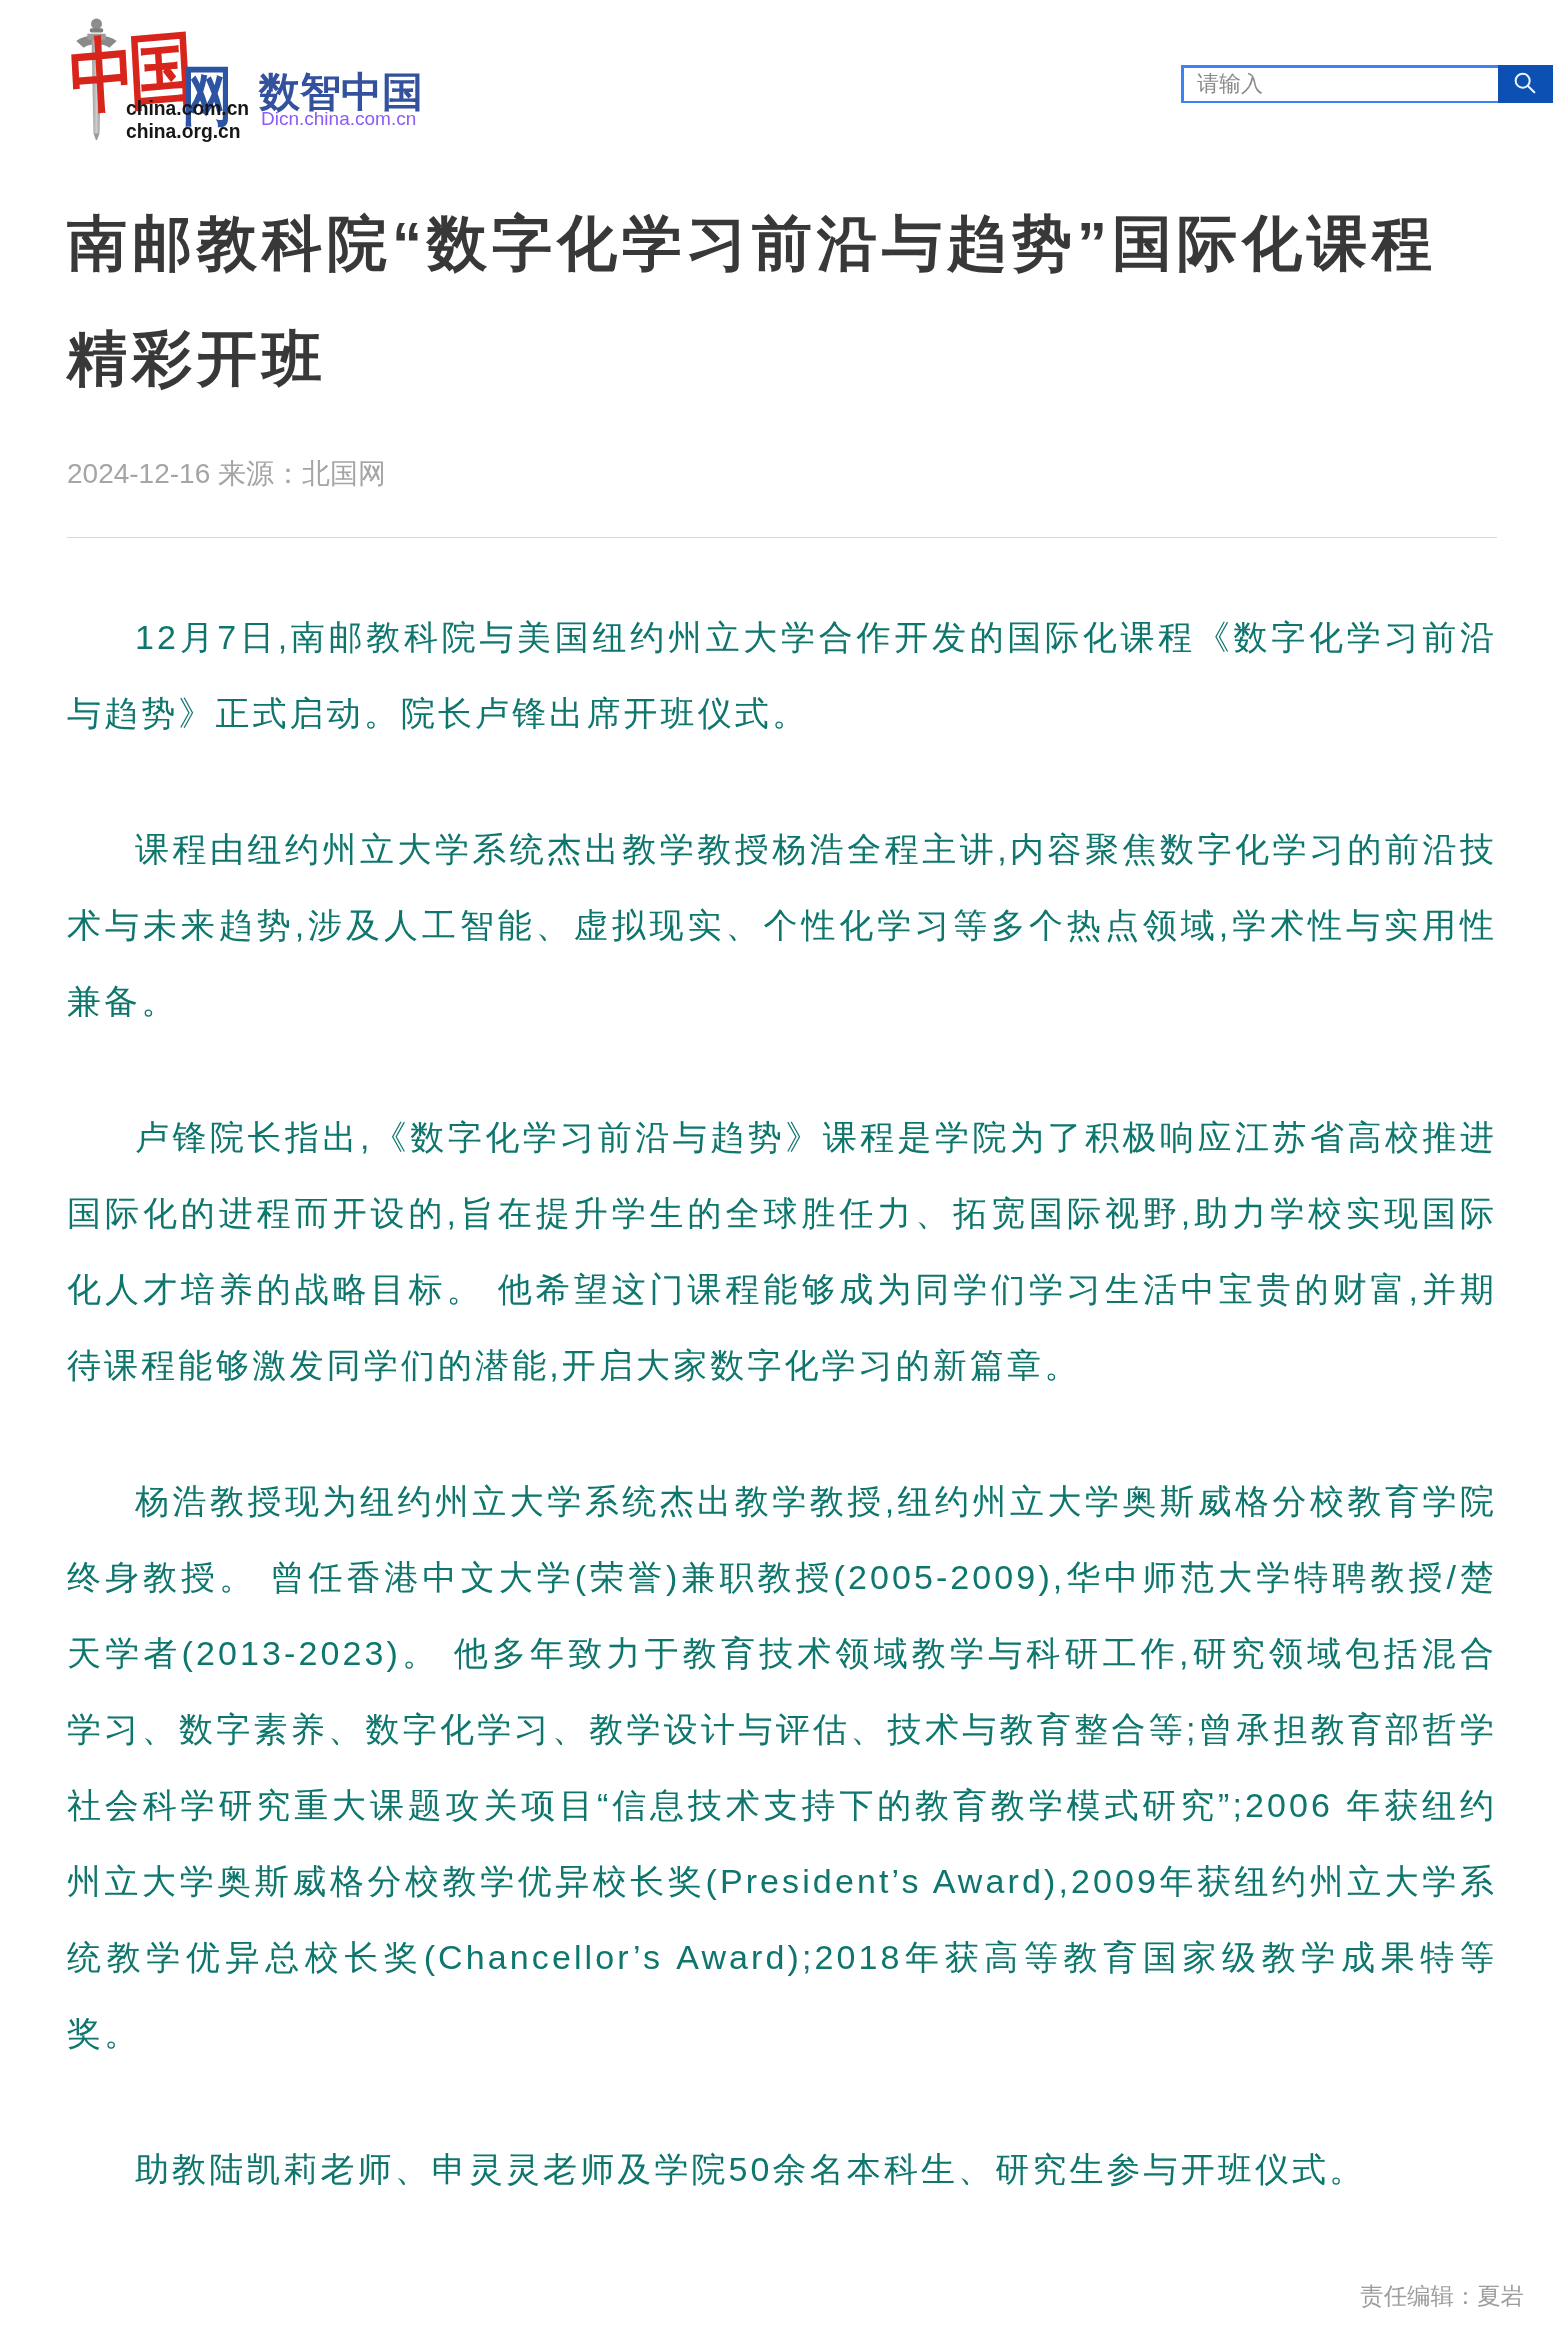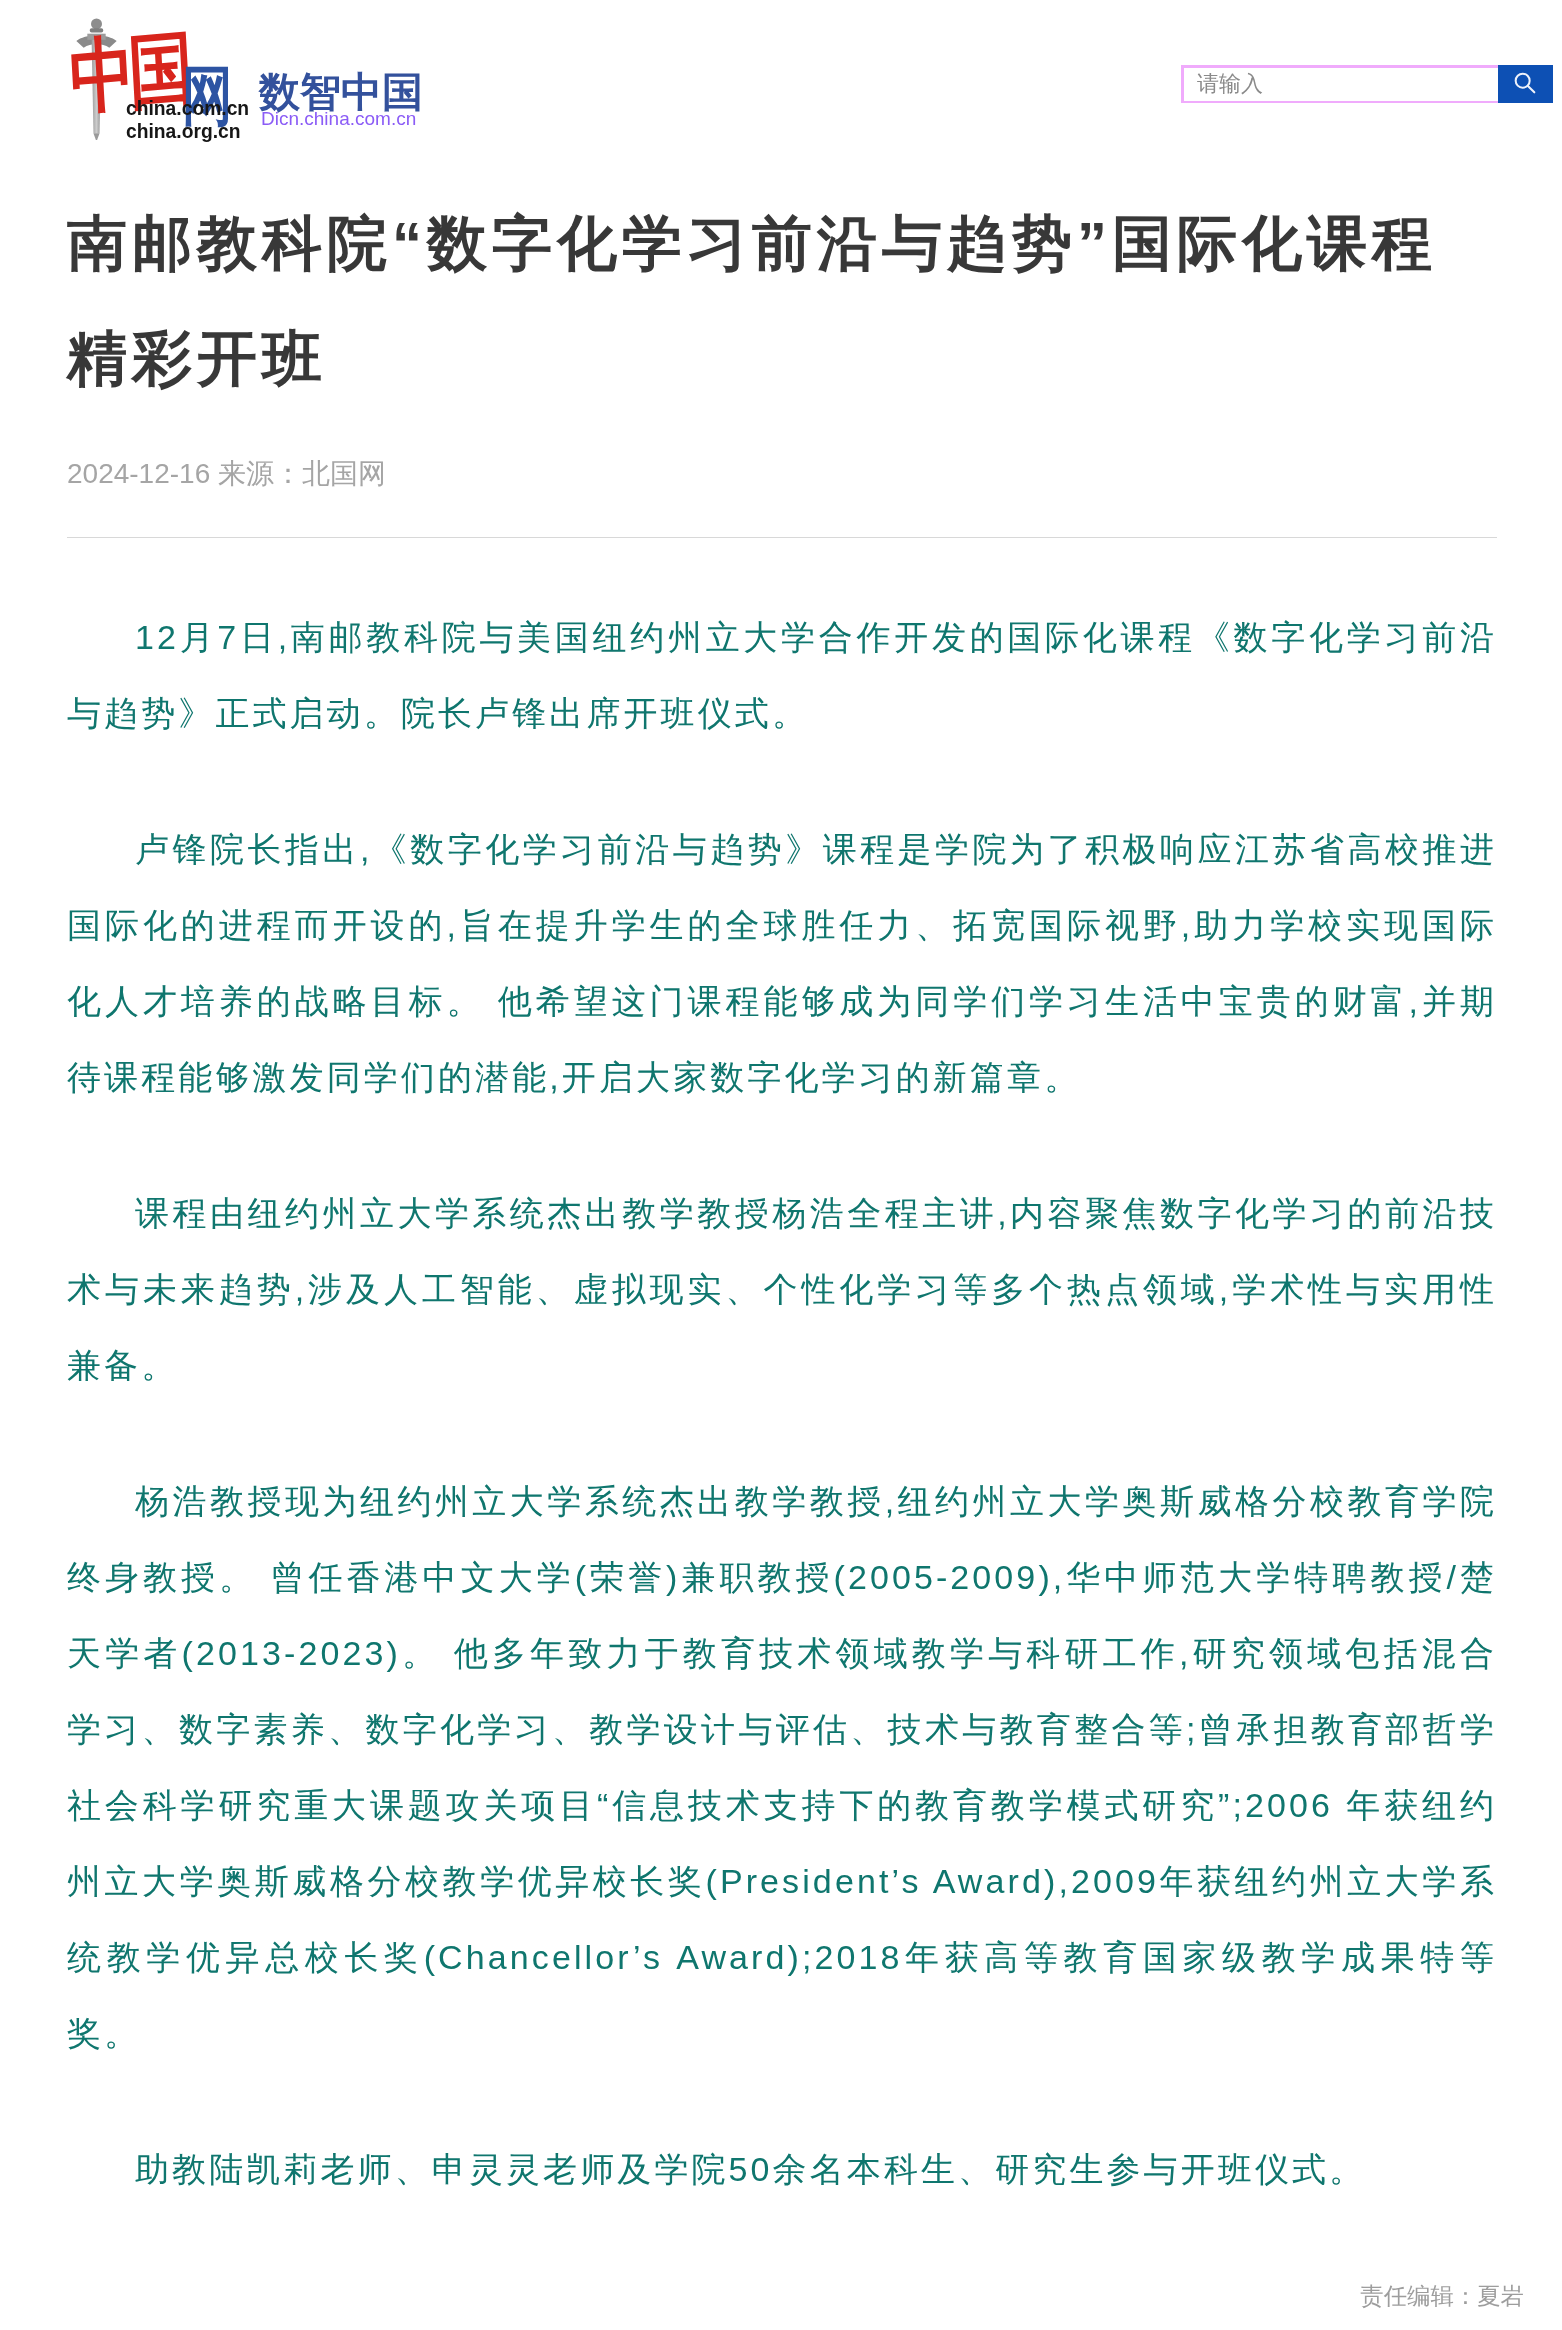--- a/index.html
+++ b/index.html
@@ -26,21 +26,21 @@
   }
   .channel-name {
     position:absolute; left:259px; top:65px; font-size:41px; font-weight:bold;
     color:#33519c; white-space:nowrap;
   }
   .channel-domain {
     position:absolute; left:261px; top:108px; font-size:19px; color:#8b5cf6; white-space:nowrap;text-align:center;
   }
   .search-box {
     position:absolute; left:1181px; top:65px; width:372px; height:38px;
-    background:#f0abfc; display:flex; box-sizing:border-box;
+    background:#3b82f6; display:flex; box-sizing:border-box;
   }
   .search-input {
     margin:2.5px 0 2.5px 2.5px; width:314px; height:33px; border:none; outline:none;
     padding:0 6.2px 0 13.5px; font-size:22px; color:#555555; box-sizing:border-box;
     font-family:"Liberation Sans", sans-serif;
   }
   .search-input::placeholder { color:#8a8a8a; }
   .search-btn {
     flex:1; background:#0d50b4; border:none; display:flex;
     align-items:center; justify-content:center; cursor:pointer; padding:0;
@@ -118,21 +118,21 @@
 
   <div class="meta">
     <span>2024-12-16</span>
     <span class="meta-source">来源：北国网</span>
   </div>
 
   <hr class="divider">
 
   <div class="body-text">
     <p>12月7日,南邮教科院与美国纽约州立大学合作开发的国际化课程《数字化学习前沿与趋势》正式启动。院长卢锋出席开班仪式。</p>
+    <p>课程由纽约州立大学系统杰出教学教授杨浩全程主讲,内容聚焦数字化学习的前沿技术与未来趋势,涉及人工智能、虚拟现实、个性化学习等多个热点领域,学术性与实用性兼备。</p>
     <p>卢锋院长指出,《数字化学习前沿与趋势》课程是学院为了积极响应江苏省高校推进国际化的进程而开设的,旨在提升学生的全球胜任力、拓宽国际视野,助力学校实现国际化人才培养的战略目标。 他希望这门课程能够成为同学们学习生活中宝贵的财富,并期待课程能够激发同学们的潜能,开启大家数字化学习的新篇章。</p>
-    <p>课程由纽约州立大学系统杰出教学教授杨浩全程主讲,内容聚焦数字化学习的前沿技术与未来趋势,涉及人工智能、虚拟现实、个性化学习等多个热点领域,学术性与实用性兼备。</p>
     <p>杨浩教授现为纽约州立大学系统杰出教学教授,纽约州立大学奥斯威格分校教育学院终身教授。 曾任香港中文大学(荣誉)兼职教授(2005-2009),华中师范大学特聘教授/楚天学者(2013-2023)。 他多年致力于教育技术领域教学与科研工作,研究领域包括混合学习、数字素养、数字化学习、教学设计与评估、技术与教育整合等;曾承担教育部哲学社会科学研究重大课题攻关项目“信息技术支持下的教育教学模式研究”;2006 年获纽约州立大学奥斯威格分校教学优异校长奖(President’s Award),2009年获纽约州立大学系统教学优异总校长奖(Chancellor’s Award);2018年获高等教育国家级教学成果特等奖。</p>
     <p>助教陆凯莉老师、申灵灵老师及学院50余名本科生、研究生参与开班仪式。</p>
   </div>
 </div>
 
 <div class="footer">责任编辑：夏岩</div>
 
 
 </body></html>

